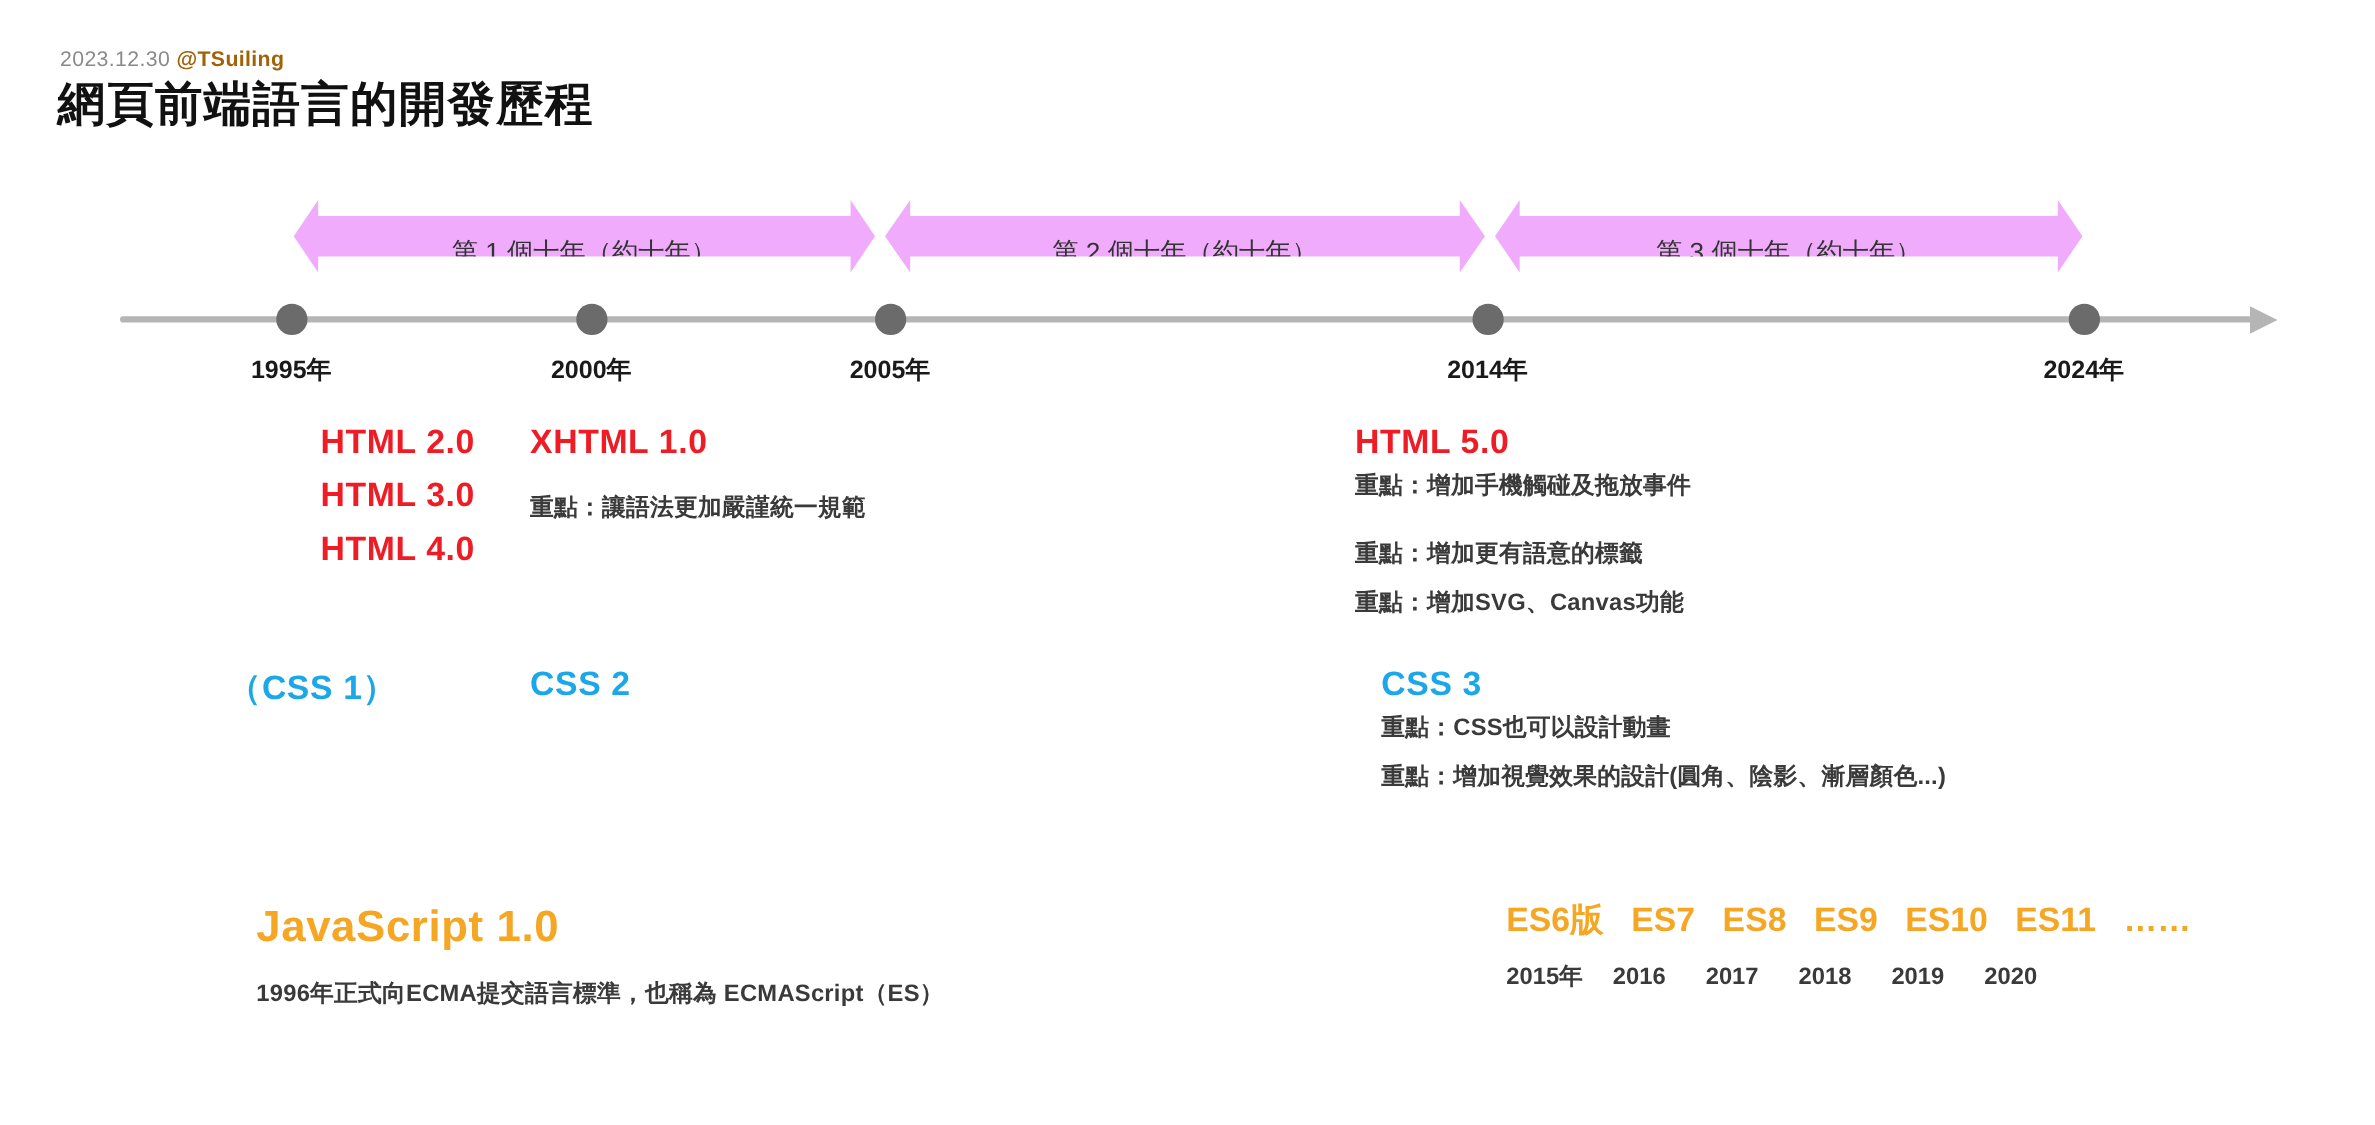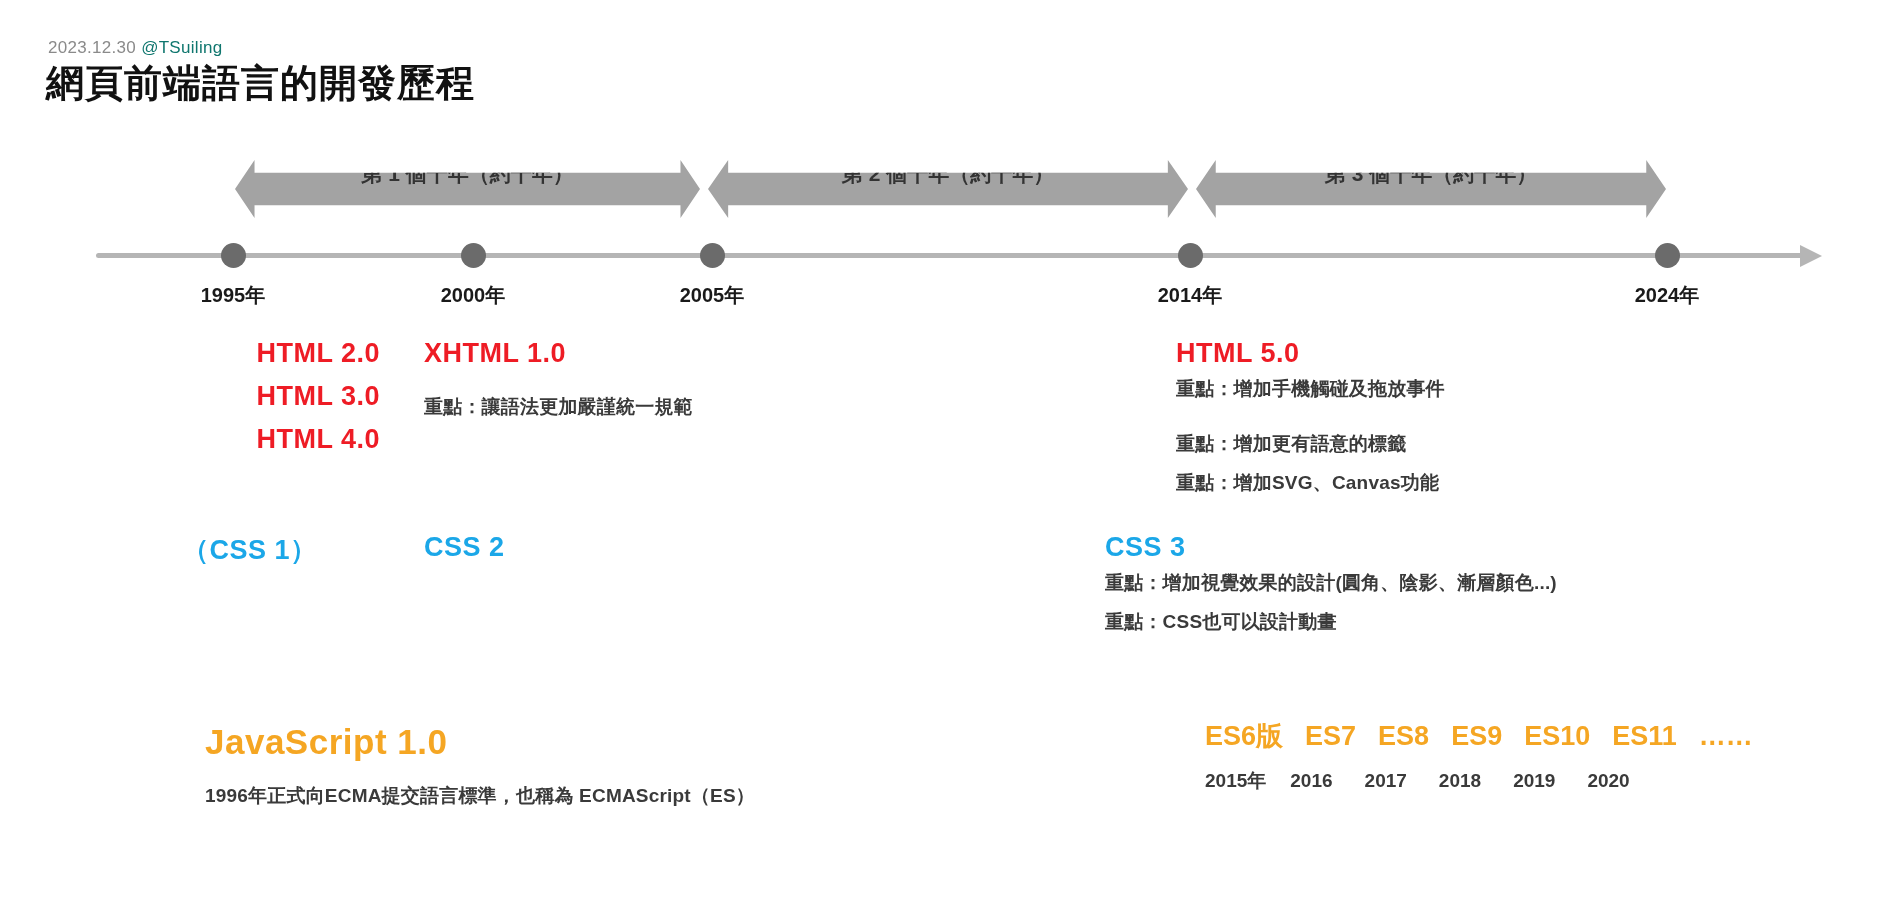--- a/index.html
+++ b/index.html
@@ -19,21 +19,21 @@
   
   .byline {
     position: absolute;
     left: 48px;
     top: 38px;
     font-size: 17px;
     color: #8a8a8a;
     letter-spacing: 0.3px;
     white-space: nowrap;
   }
-  .byline .handle { color: #0f766e; font-weight: normal; }
+  .byline .handle { color: #a16207; font-weight: bold; }
   .page-title {
     position: absolute;
     left: 46px;
     top: 58px;
     font-size: 38px;
     font-weight: bold;
     color: #111;
     letter-spacing: 1px;
     white-space: nowrap;
   }
@@ -43,25 +43,25 @@
     position: absolute;
     left: 0; top: 160px;
     width: 1900px; height: 60px;
   }
   .decade {
     position: absolute;
     top: 0;
     height: 58px;
     color: #333;
     font-size: 21px;
-    font-weight: bold;
+    font-weight: normal;
     display: flex;
-    align-items: flex-start;
+    align-items: flex-end;
     justify-content: center;
-    background: #a3a3a3;
+    background: #f0abfc;
     clip-path: polygon(0% 50%, 4.2% 0%, 4.2% 22%, 95.8% 22%, 95.8% 0%, 100% 50%, 95.8% 100%, 95.8% 78%, 4.2% 78%, 4.2% 100%);
     white-space: nowrap;
   }
   .decade span { padding-bottom: 2px; }
 
   
   .axis {
     position: absolute;
     left: 96px;
     top: 253px;
@@ -192,34 +192,34 @@
   <div class="head-html">HTML 2.0</div>
   <div class="head-html">HTML 3.0</div>
   <div class="head-html">HTML 4.0</div>
 </div>
 
 <div class="block" style="left:424px; top:338px;">
   <div class="head-html">XHTML 1.0</div>
   <div class="note" style="margin-top:18px;">重點：讓語法更加嚴謹統一規範</div>
 </div>
 
-<div class="block" style="left:1176px; top:338px;">
+<div class="block" style="left:1084px; top:338px;">
   <div class="head-html">HTML 5.0</div>
   <div class="note">重點：增加手機觸碰及拖放事件</div>
   <div class="note" style="margin-top:16px;">重點：增加更有語意的標籤</div>
   <div class="note">重點：增加SVG、Canvas功能</div>
 </div>
 
 <div class="block head-css" style="left:182px; top:532px;">（CSS 1）</div>
 <div class="block head-css" style="left:424px; top:532px;">CSS 2</div>
 
 <div class="block" style="left:1105px; top:532px;">
   <div class="head-css">CSS 3</div>
+  <div class="note">重點：CSS也可以設計動畫</div>
   <div class="note">重點：增加視覺效果的設計(圓角、陰影、漸層顏色...)</div>
-  <div class="note">重點：CSS也可以設計動畫</div>
 </div>
 
 <div class="block" style="left:205px; top:722px;">
   <div class="head-js">JavaScript 1.0</div>
   <div class="note" style="margin-top:14px;text-align:center;">1996年正式向ECMA提交語言標準，也稱為 ECMAScript（ES）</div>
 </div>
 
 <div class="es-row" style="left:1205px; top:718px;">
   <span class="es-item">ES6版</span>
   <span class="es-item">ES7</span>

